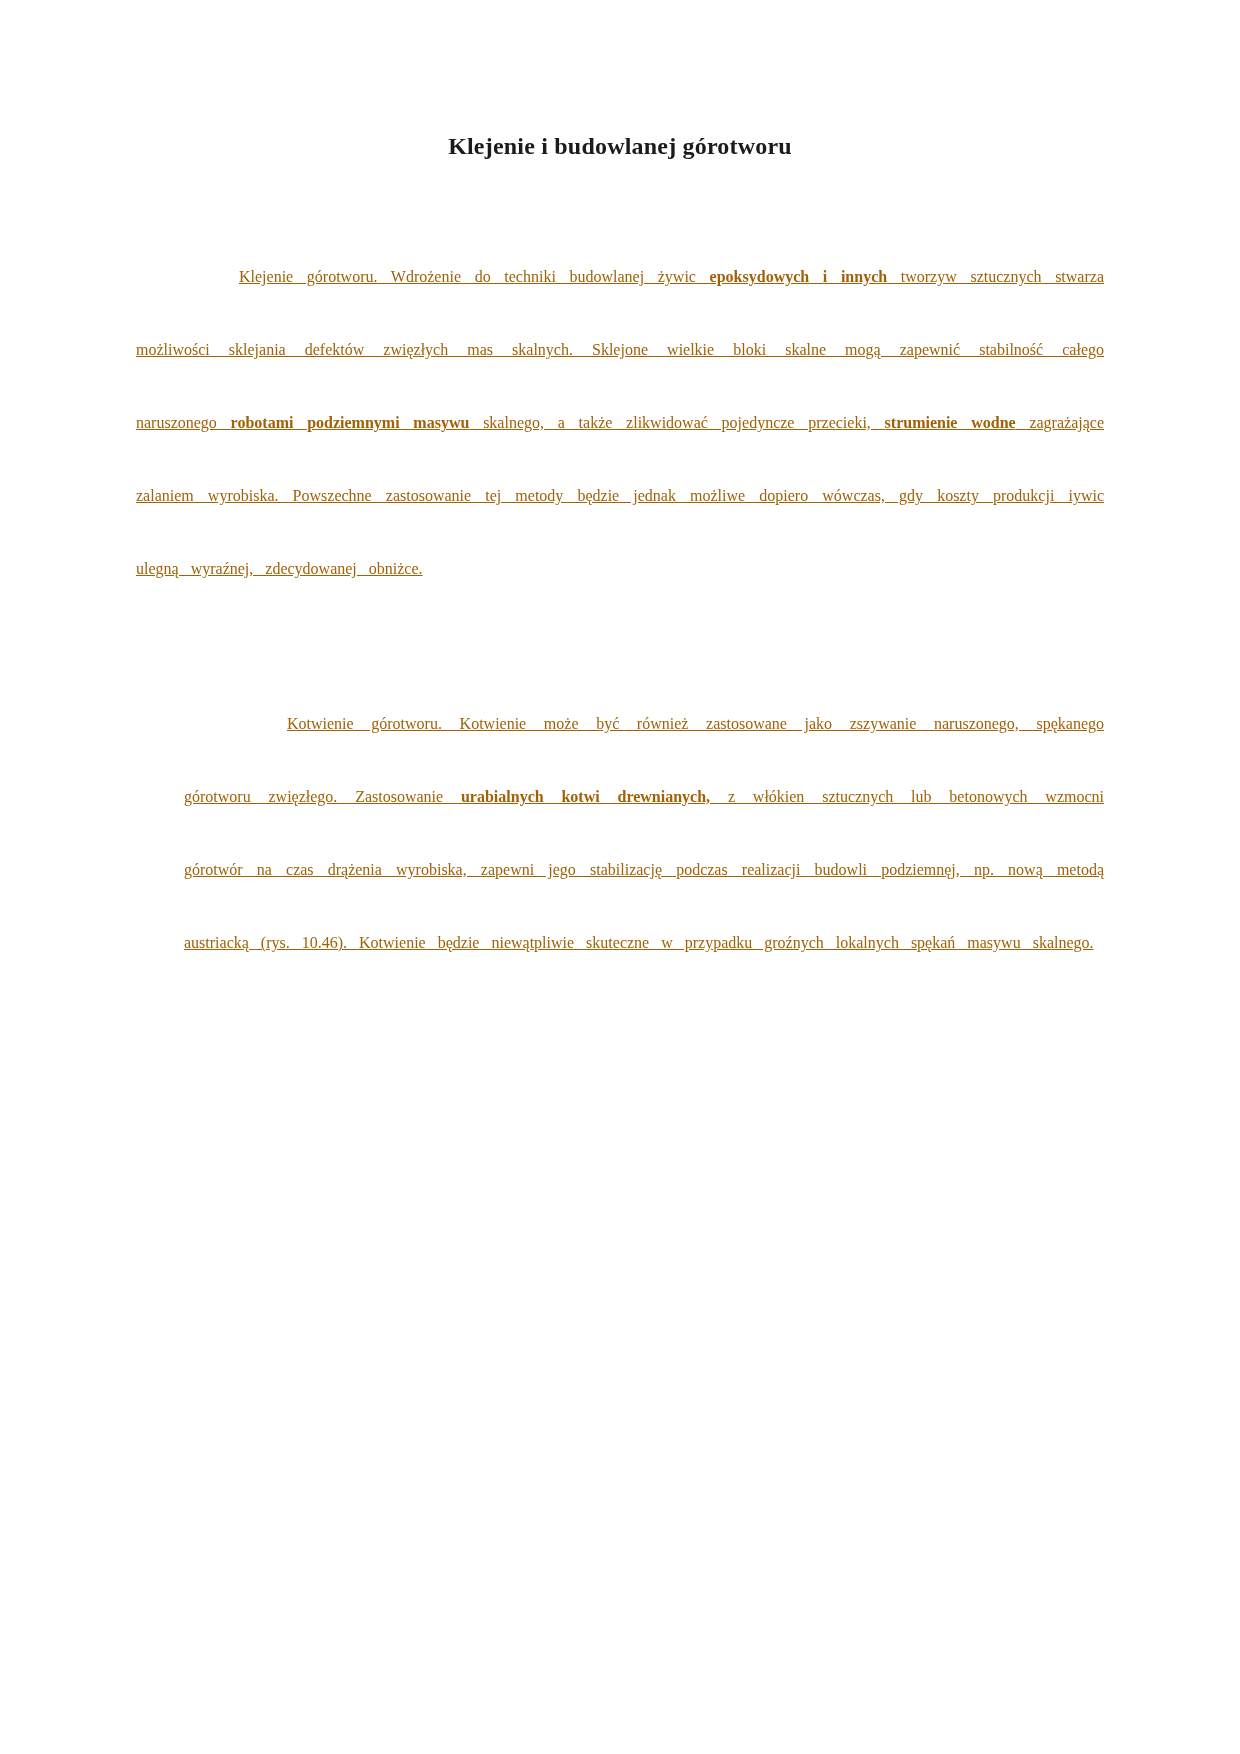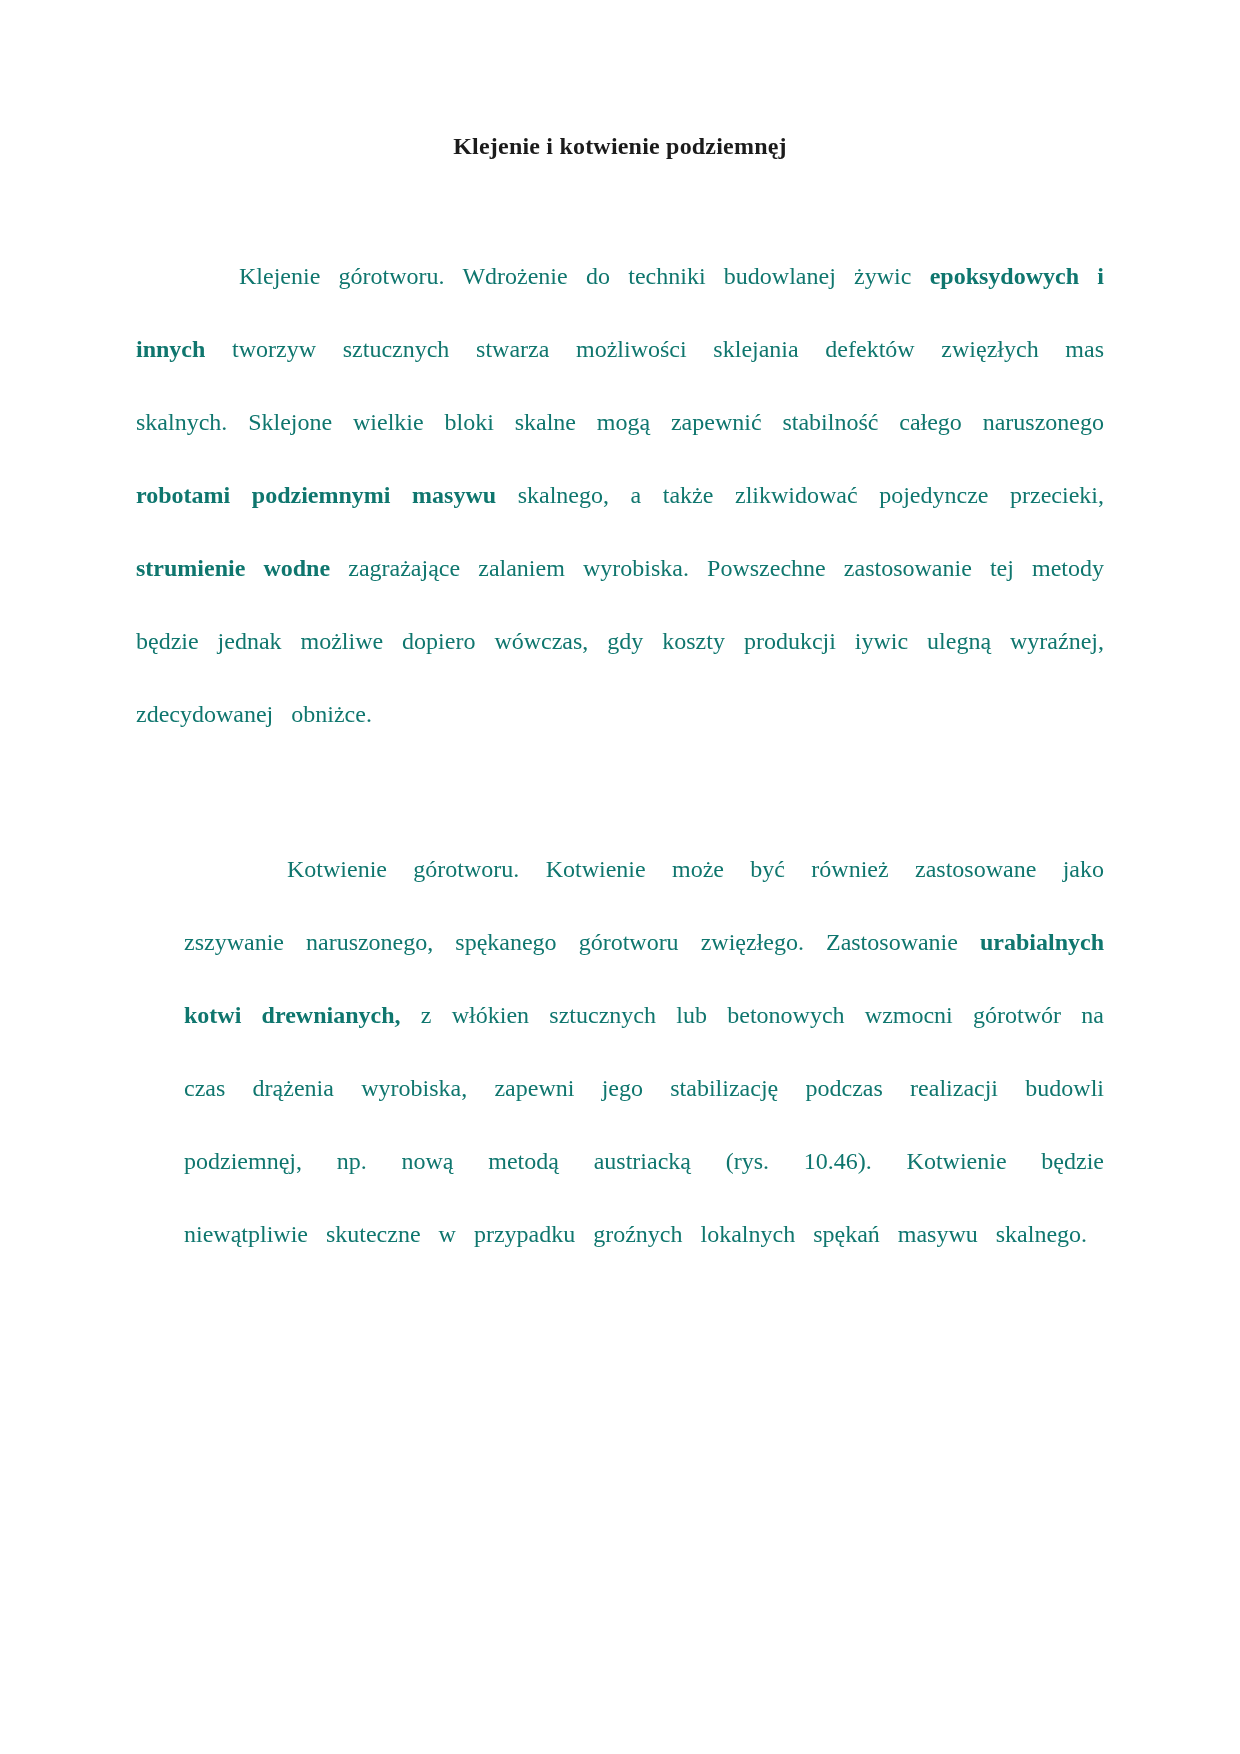--- a/index.html
+++ b/index.html
@@ -28,38 +28,39 @@
     font-size: 24px;
     font-weight: bold;
     line-height: 28px;
     letter-spacing: 0.2px;
   }
   .paragraphs {
     margin-top: 80px;
   }
   .para {
     margin: 0;
-    font-size: 24px;
+    font-size: 16px;
     line-height: 73px;
     text-align: justify;
     text-indent: 103px;
     word-spacing: 0.5em;
-    color: #0f766e;
+    color: #a16207;
+    text-decoration: underline;
   }
   .para + .para {
     margin-top: 82px;
     margin-left: 48px;
   }
   .heavy {
     font-weight: bold;
   }
 </style>
 </head>
 <body>
 
 <div class="page">
-  <h1 class="title">Klejenie i kotwienie podziemnęj</h1>
+  <h1 class="title">Klejenie i budowlanej górotworu</h1>
 
   <div class="paragraphs">
       <p class="para"><span>Klejenie górotworu. Wdrożenie do techniki budowlanej żywic </span><span class="heavy">epoksydowych i innych</span><span> tworzyw sztucznych stwarza możliwości sklejania defektów zwięzłych mas skalnych. Sklejone wielkie bloki skalne mogą zapewnić stabilność całego naruszonego </span><span class="heavy">robotami podziemnymi masywu</span><span> skalnego, a także zlikwidować pojedyncze przecieki, </span><span class="heavy">strumienie wodne</span><span> zagrażające zalaniem wyrobiska. Powszechne zastosowanie tej metody będzie jednak możliwe dopiero wówczas, gdy koszty produkcji iywic ulegną wyraźnej, zdecydowanej obniżce.</span></p>
       <p class="para"><span>Kotwienie górotworu. Kotwienie może być również zastosowane jako zszywanie naruszonego, spękanego górotworu zwięzłego. Zastosowanie </span><span class="heavy">urabialnych kotwi drewnianych,</span><span> z włókien sztucznych lub betonowych wzmocni górotwór na czas drążenia wyrobiska, zapewni jego stabilizację podczas realizacji budowli podziemnęj, np. nową metodą austriacką (rys. 10.46). Kotwienie będzie niewątpliwie skuteczne w przypadku groźnych lokalnych spękań masywu skalnego.</span></p>
     </div>
 </div>
 
 </body></html>

